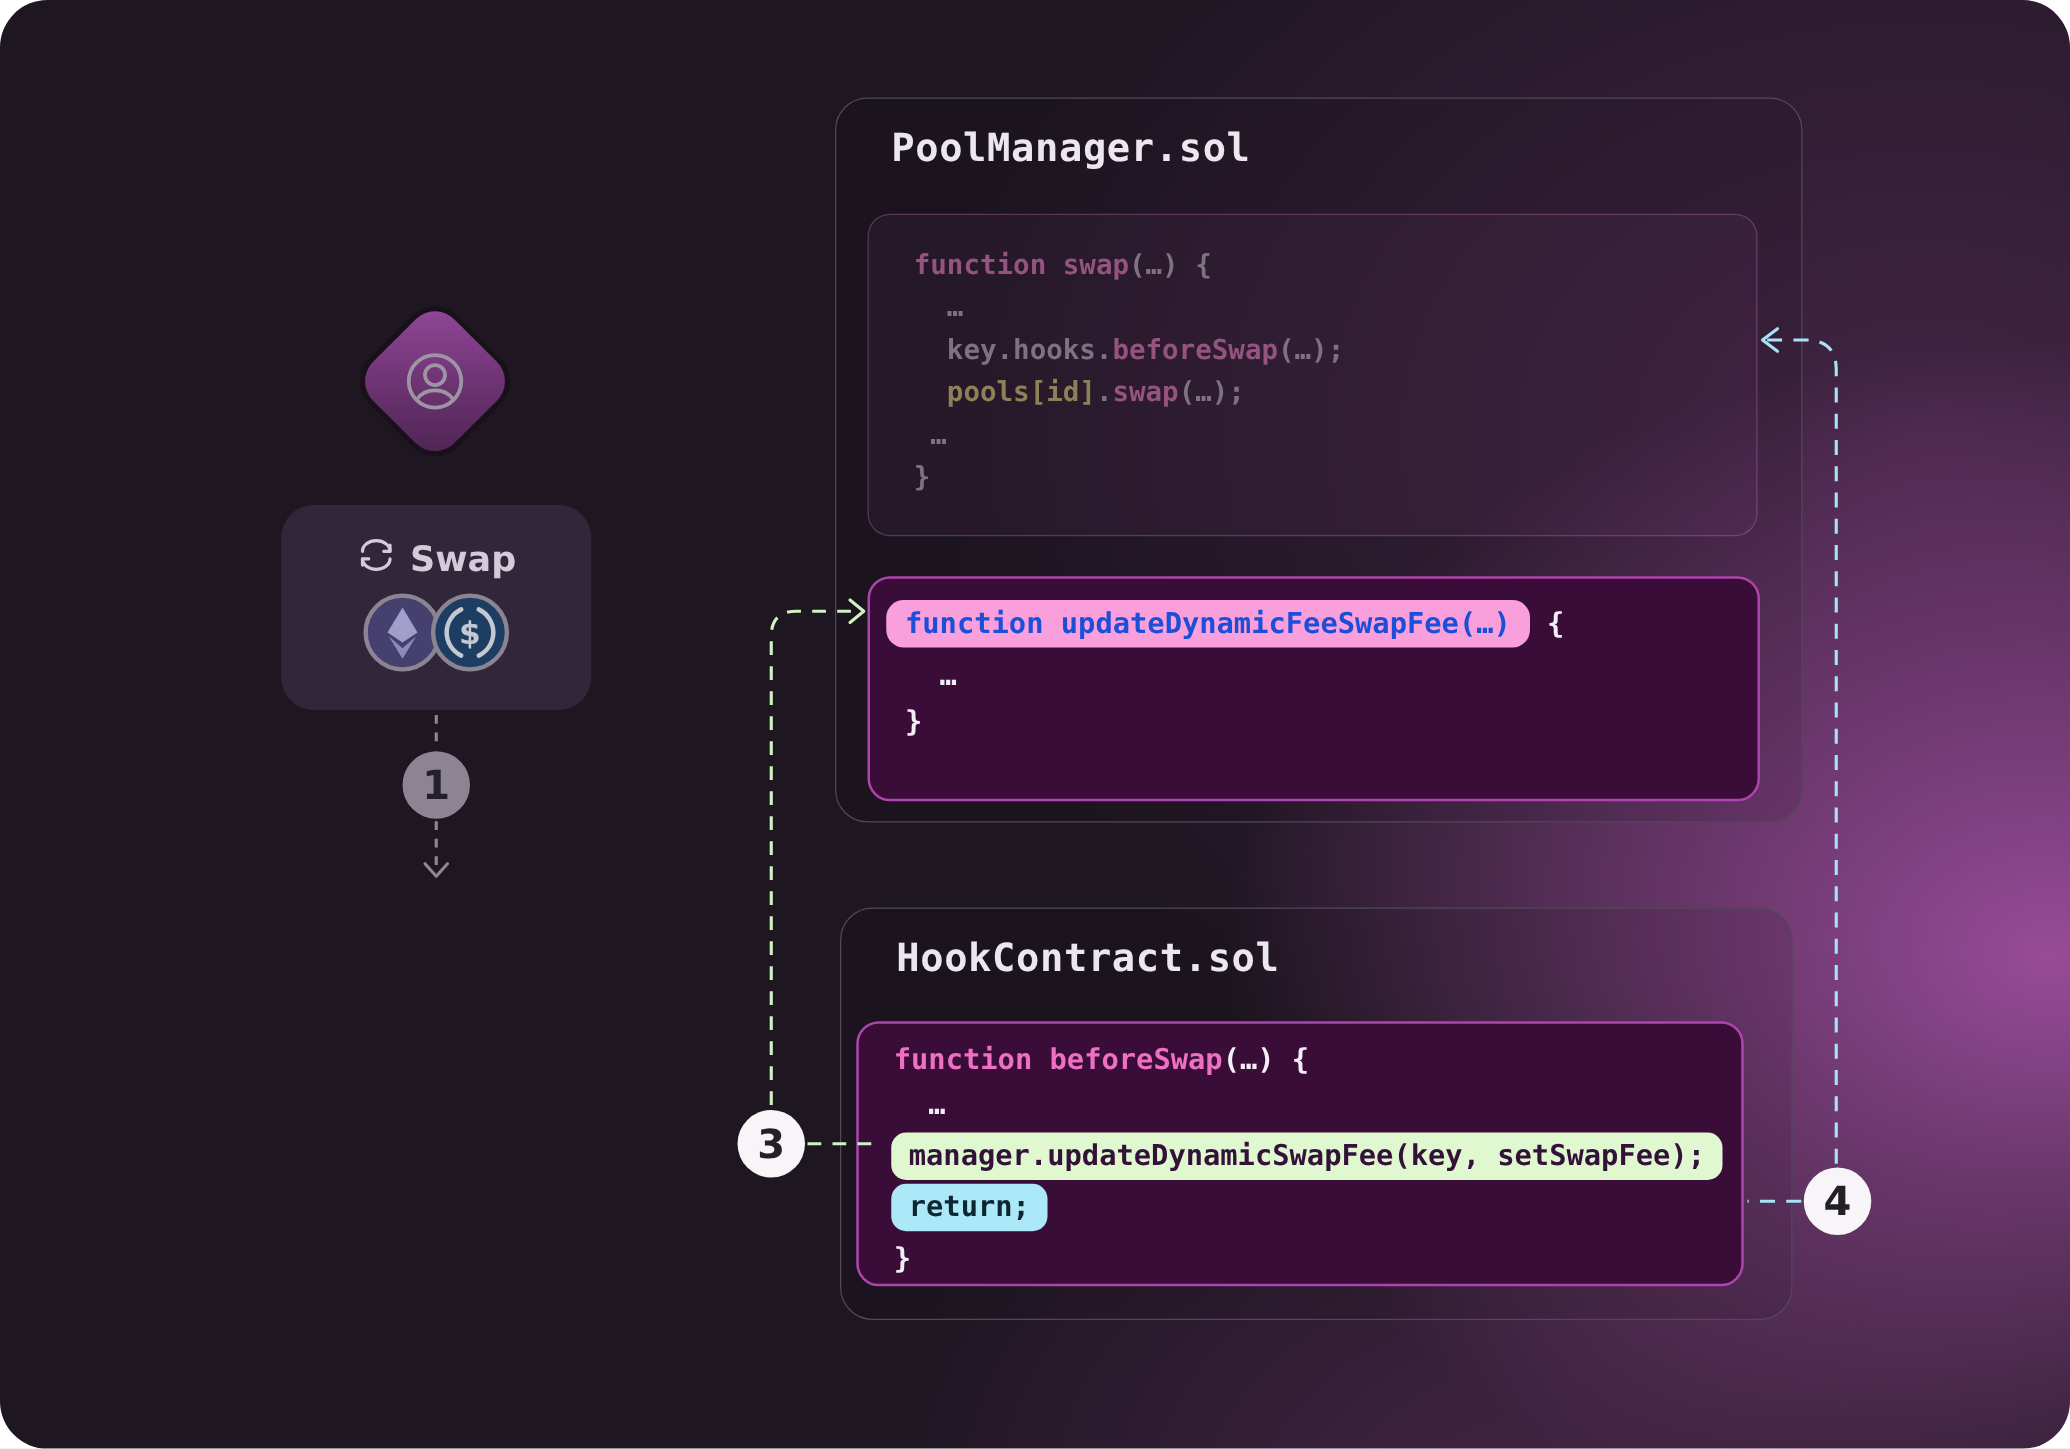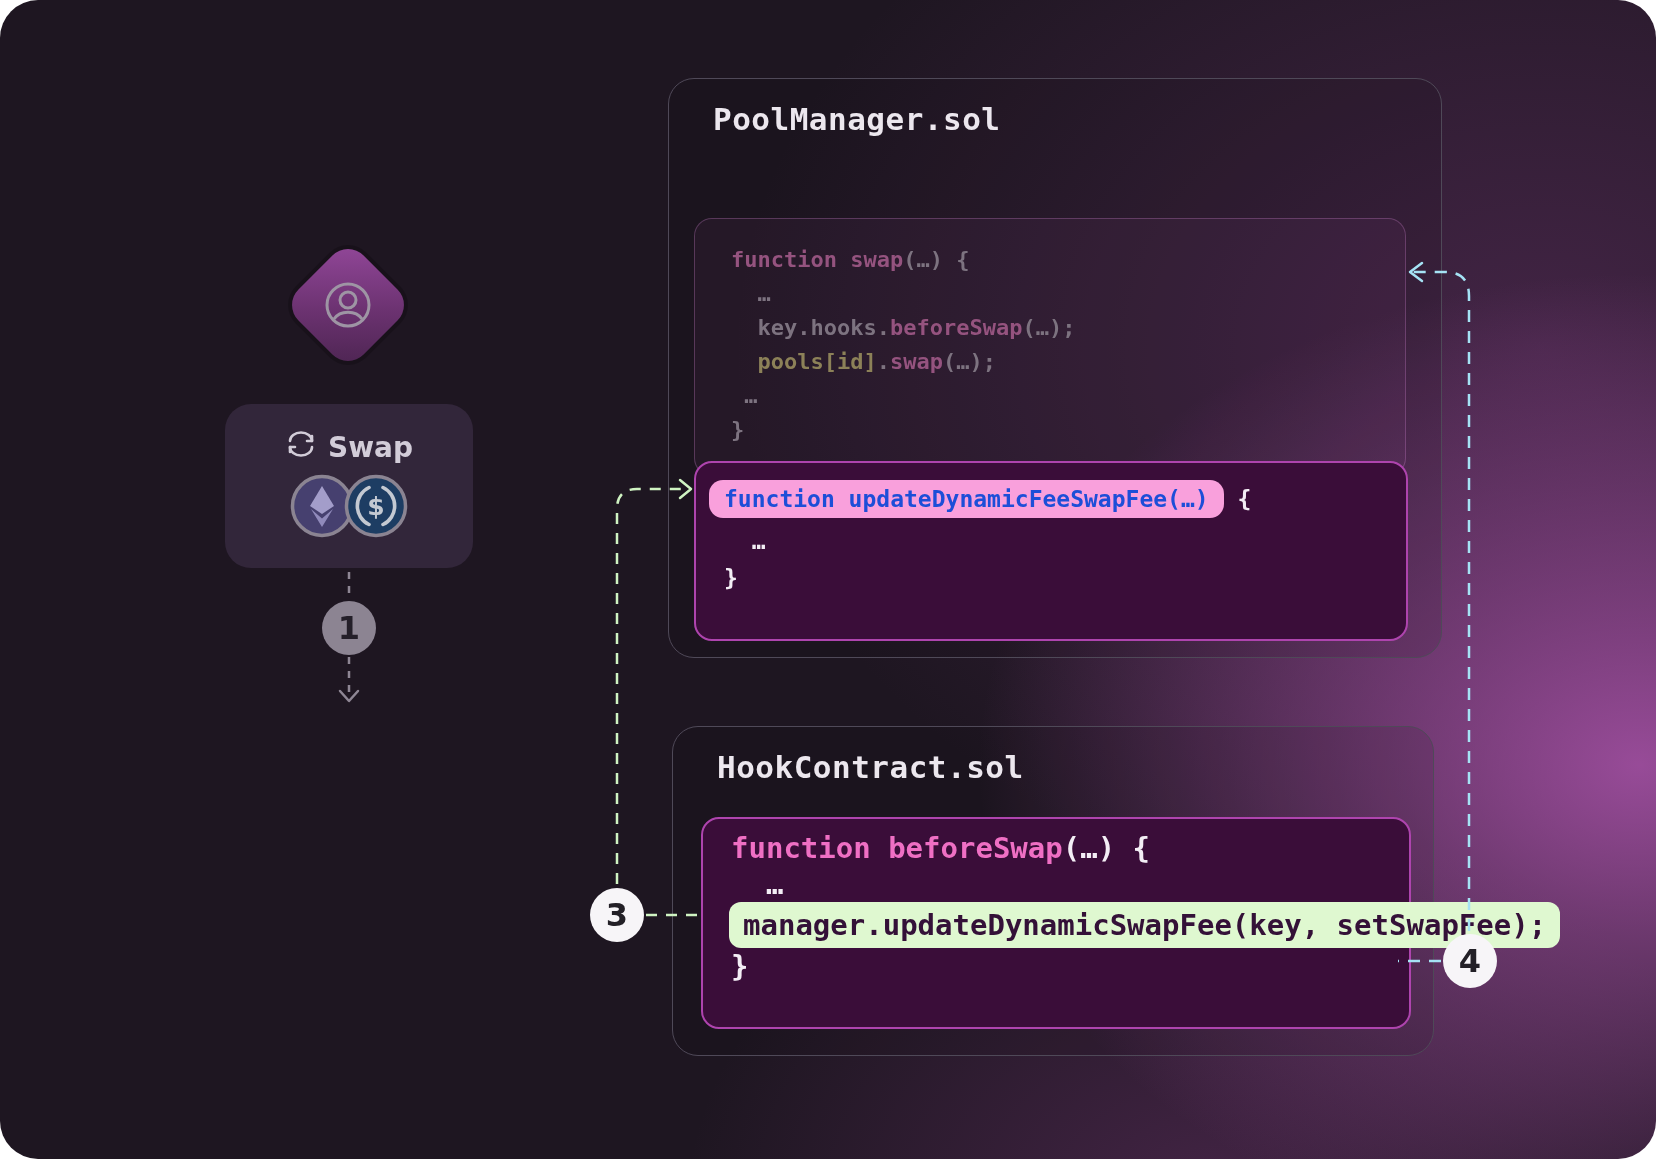--- a/index.html
+++ b/index.html
@@ -41,27 +41,27 @@
   
   .panel{position:absolute;border:1.5px solid #4f4958;border-radius:26px;
     background:rgba(10,6,12,0.10);box-sizing:border-box;font-weight:bold;}
   .panel-title{position:absolute;left:44px;top:22px;font-size:31px;color:#ece7ee;letter-spacing:0.5px;}
   #pool-panel{left:668px;top:78px;width:774px;height:580px;}
   #hook-panel{left:672px;top:726px;width:762px;height:330px;}
 
   .code-block{position:absolute;box-sizing:border-box;border-radius:18px;}
   #pool-faded{left:25px;top:92px;width:712px;height:258px;
     background:rgba(170,80,170,0.07);border:1.5px solid rgba(196,124,196,0.32);
-    padding:24px 36px;font-size:22px;margin-top:47px;}
+    padding:24px 36px;font-size:22px;}
   #pool-faded .code-line{line-height:34px;}
   #pool-hl{left:25px;top:382px;width:714px;height:180px;
     background:#3a0d39;border:2px solid #ae44ae;padding:13px 28px;font-size:23px;}
   #pool-hl .code-line{line-height:37px;}
-  #hook-code{left:28px;top:90px;width:710px;height:212px;
-    background:#3a0d39;border:2px solid #ae44ae;padding:11px 28px;font-size:29px;}
+  #hook-code{left:12px;top:90px;width:710px;height:212px;
+    background:#3a0d39;border:2px solid #ae44ae;padding:11px 28px;font-size:23px;}
   #hook-code .code-line{line-height:36px;}
 
   .code-line{white-space:pre;font-family:"DejaVu Sans Mono",monospace;}
   .tok-white{color:#f3eef5;}
   .tok-pink{color:#ef6fc4;}
   .tok-yellow{color:#e9d26d;}
   .tok-cyan{color:#93d9f0;}
   .tok-fpink{color:#95537f;}
   .tok-fgray{color:#7d7380;}
   .tok-fyellow{color:#8c8158;}
@@ -166,17 +166,18 @@
         <div class="code-line"><span class="tok-white">}</span></div>
       </div>
   </div>
 
   <div class="panel" id="hook-panel">
     <div class="panel-title mono">HookContract.sol</div>
     <div class="code-block" id="hook-code">
         <div class="code-line"><span class="tok-pink">function </span><span class="tok-pink">beforeSwap</span><span class="tok-white">(…) {</span></div>
         <div class="code-line"><span class="tok-white">  …</span></div>
         <div class="code-line" style="margin: 5px 0px;"><span class="tok-dark pill pill-green">manager.updateDynamicSwapFee(key, setSwapFee);</span></div>
+        <div class="code-line" style="margin: 5px 0px;"><span class="tok-dark pill pill-cyan">return;</span></div>
         <div class="code-line"><span class="tok-white">}</span></div>
       </div>
   </div>
 
 </div>
 
 </body></html>

